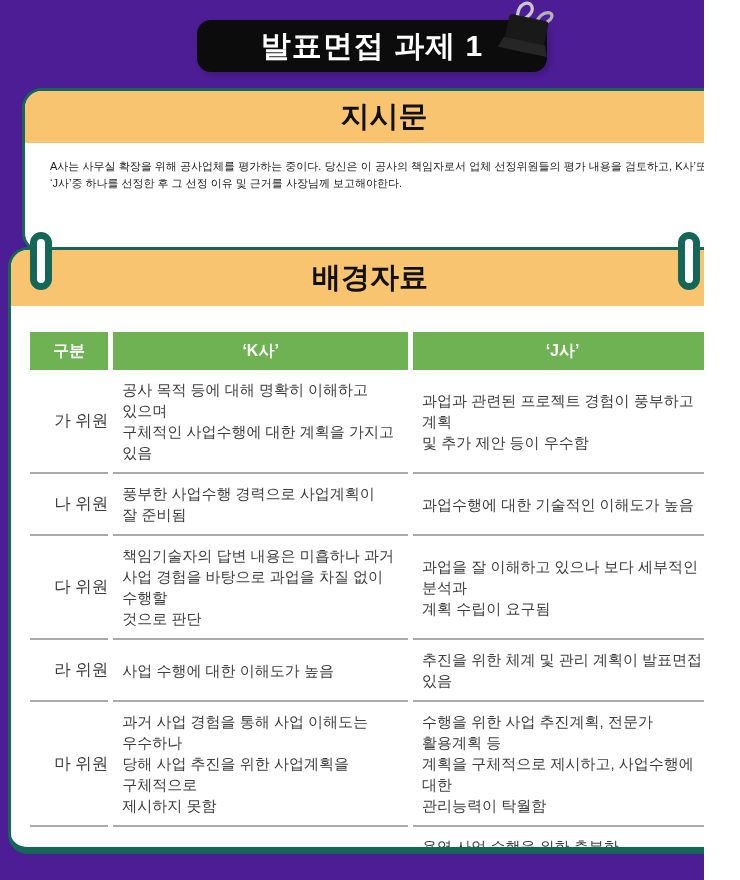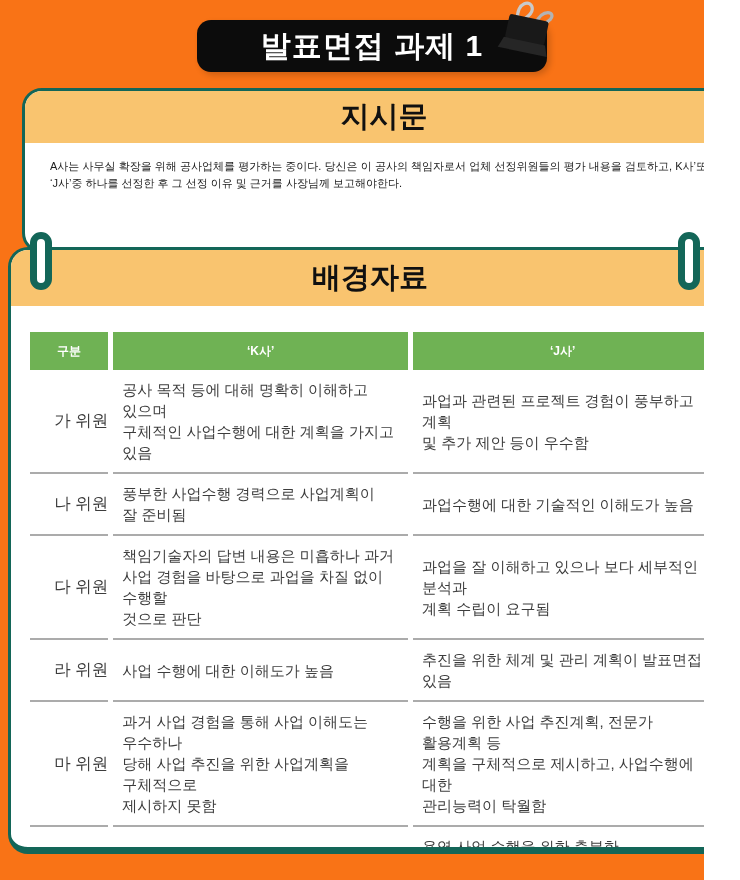--- a/index.html
+++ b/index.html
@@ -1,21 +1,21 @@
 <!DOCTYPE html>
 <html lang="ko" style="--teal: #136658; --orange: #F9C46F; --green: #6FB254; --ink: #0c0c0c; --celltext: #3c3c3c; --divider: #ABABAB;"><head>
 <meta charset="utf-8">
 <style>
   :root{
     --teal:#136658; --orange:#F9C46F; --green:#6FB254; --ink:#0c0c0c;
     --celltext:#3c3c3c; --divider:#ABABAB;
   }
   *{box-sizing:border-box; margin:0; padding:0;}
   body{background:#fff; font-family:"Liberation Sans","DejaVu Sans",sans-serif;}
-  .page{position:relative; width:704px; height:880px; background:#f97316; overflow:hidden;}
+  .page{position:relative; width:704px; height:880px; background:#4c1d95; overflow:hidden;}
 
   
   .title-box{position:absolute; left:197px; top:20px; width:350px; height:52px;
     background:var(--ink); border-radius:14px; display:flex; align-items:center;
     justify-content:center; z-index:2; box-shadow:3px 3px 6px rgba(0,0,0,0.18);}
   .title-box .title-text{color:#fff; font-size:30px; font-weight:800; letter-spacing:1px;}
   .clip{position:absolute; left:486px; top:-4px; z-index:3;}
 
   
   .card{position:absolute; left:8px; width:724px; background:#fff;
@@ -31,21 +31,21 @@
 
   
   .ring{position:absolute; width:22px; height:58px; top:232px; background:#fff;
     border:7px solid var(--teal); border-radius:14px; z-index:5;}
   .ring-left{left:30px;} .ring-right{left:678px;}
 
   
   .table-wrap{padding:26px 14px 0;}
   table.eval{border-collapse:separate; border-spacing:5px 0; width:692px; table-layout:fixed;}
   col.c1{width:78px;} col.c2{width:294px;} col.c3{width:298px;}
-  table.eval th{background:var(--green); color:#fff; font-size:12px; font-weight:700;
+  table.eval th{background:var(--green); color:#fff; font-size:16px; font-weight:700;
     height:38px; text-align:center; vertical-align:middle;}
   table.eval td{border-bottom:2px solid var(--divider); vertical-align:middle;}
   td.lbl{text-align:right; font-size:16.5px; color:var(--celltext); white-space:nowrap;}
   td.txt{font-size:15px; line-height:1.4; color:var(--celltext); padding:9px 9px;
     white-space:pre-line; word-break:keep-all;}
 </style>
 </head>
 <body>
 
 <div class="page">

